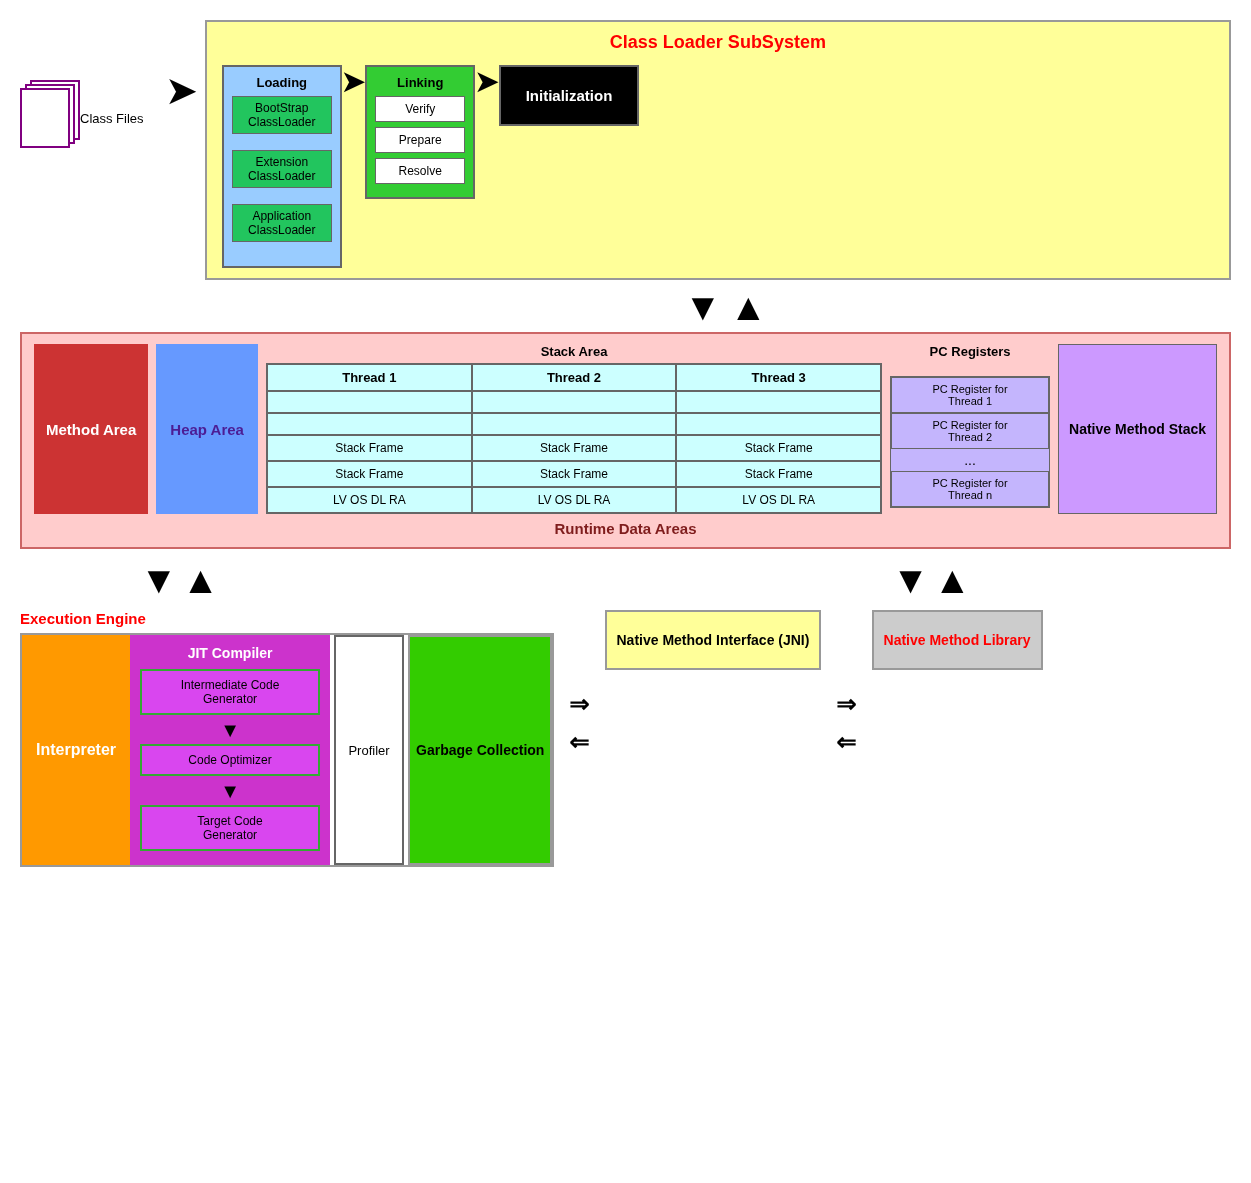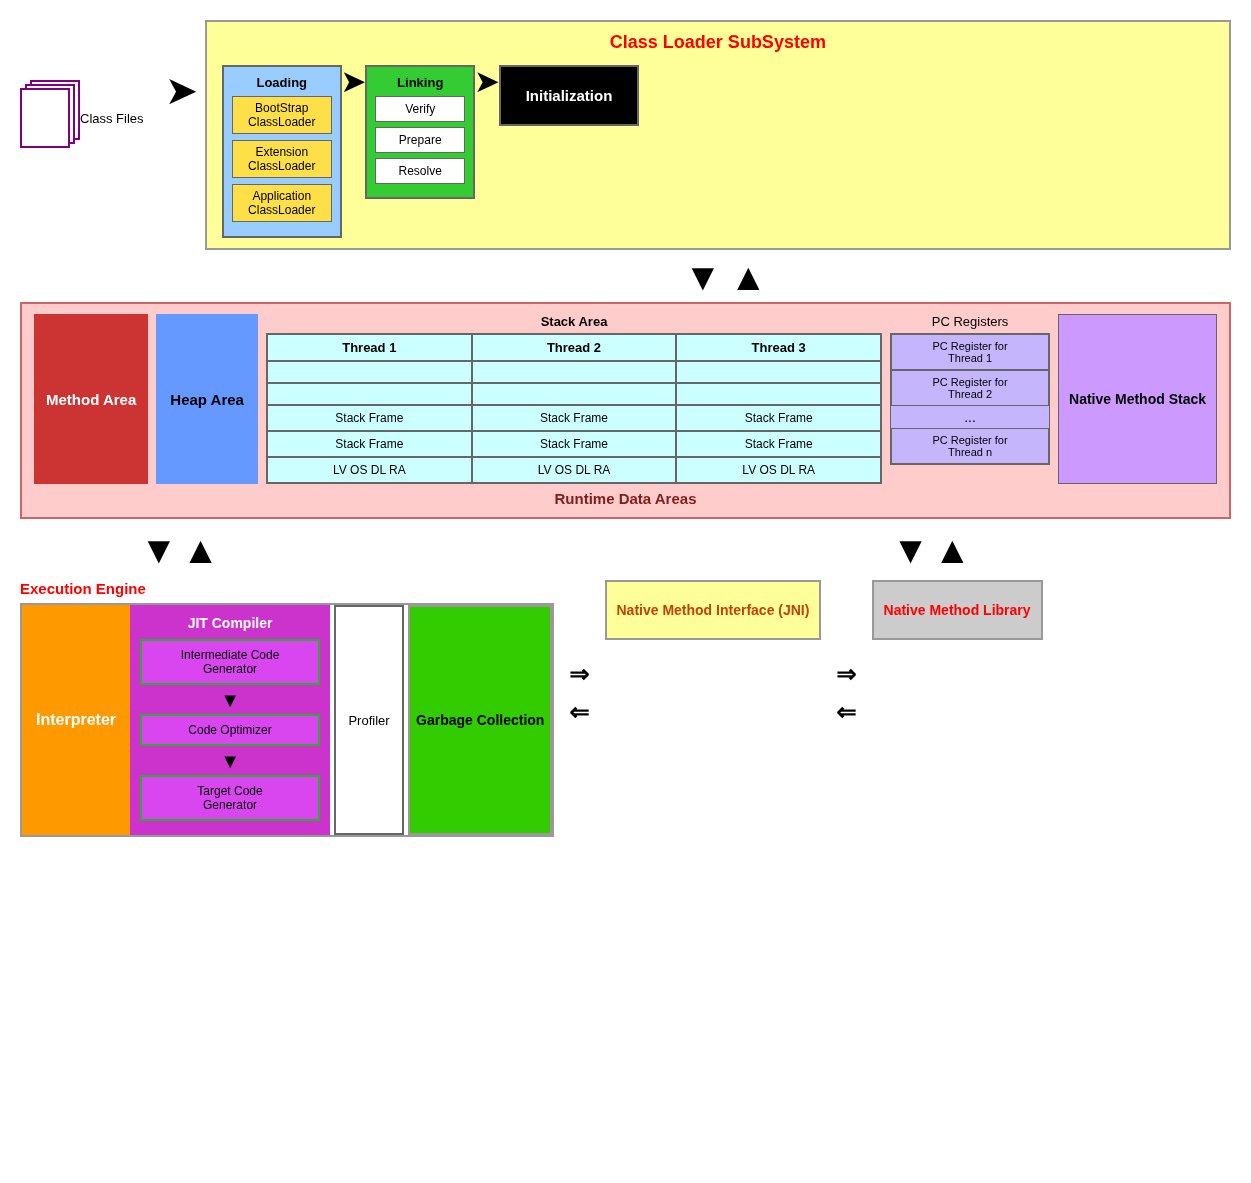--- a/index.html
+++ b/index.html
@@ -73,24 +73,24 @@
       padding: 8px;
       min-width: 120px;
     }
     .loading-title {
       text-align: center;
       font-weight: bold;
       font-size: 13px;
       margin-bottom: 6px;
     }
     .loader-item {
-      background: #fde047;
+      background: #22c55e;
       border: 1px solid #666;
       padding: 4px 6px;
-      margin-bottom: 6px;
+      margin-bottom: 16px;
       text-align: center;
       font-size: 12px;
     }
 
     .cls-arrow {
       font-size: 28px;
       font-weight: 900;
       color: black;
     }
 
@@ -146,21 +146,21 @@
       font-size: 15px;
       text-align: center;
       padding: 20px 12px;
       min-width: 90px;
       display: flex;
       align-items: center;
       justify-content: center;
     }
     .heap-area-box {
       background: #6699ff;
-      color: #000000;
+      color: #4c1d95;
       font-weight: bold;
       font-size: 15px;
       text-align: center;
       padding: 20px 14px;
       min-width: 100px;
       display: flex;
       align-items: center;
       justify-content: center;
     }
 
@@ -196,23 +196,23 @@
     .stack-cell-empty {
       border: 1px solid #666;
       background: #ccffff;
       height: 22px;
     }
 
     .pc-registers-container {
       min-width: 160px;
     }
     .pc-registers-label {
-      font-weight: normal;
-      text-align: center;
-      margin-bottom: 4px;
+      font-weight: bold;
+      text-align: center;
+      margin-bottom: 17px;
       font-size: 13px;
     }
     .pc-registers-inner {
       border: 1px solid #666;
       background: #c4b5fd;
     }
     .pc-item {
       border: 1px solid #666;
       text-align: center;
       padding: 5px 4px;
@@ -329,21 +329,21 @@
     }
 
     .native-interface-box {
       background: #ffff99;
       border: 2px solid #999;
       min-width: 160px;
       text-align: center;
       padding: 20px 10px;
       font-size: 14px;
       font-weight: bold;
-      color: #c2410c;
+      color: #000000;
       display: flex;
       align-items: center;
       justify-content: center;
     }
 
     .native-library-box {
       background: #cccccc;
       border: 2px solid #999;
       min-width: 150px;
       text-align: center;

